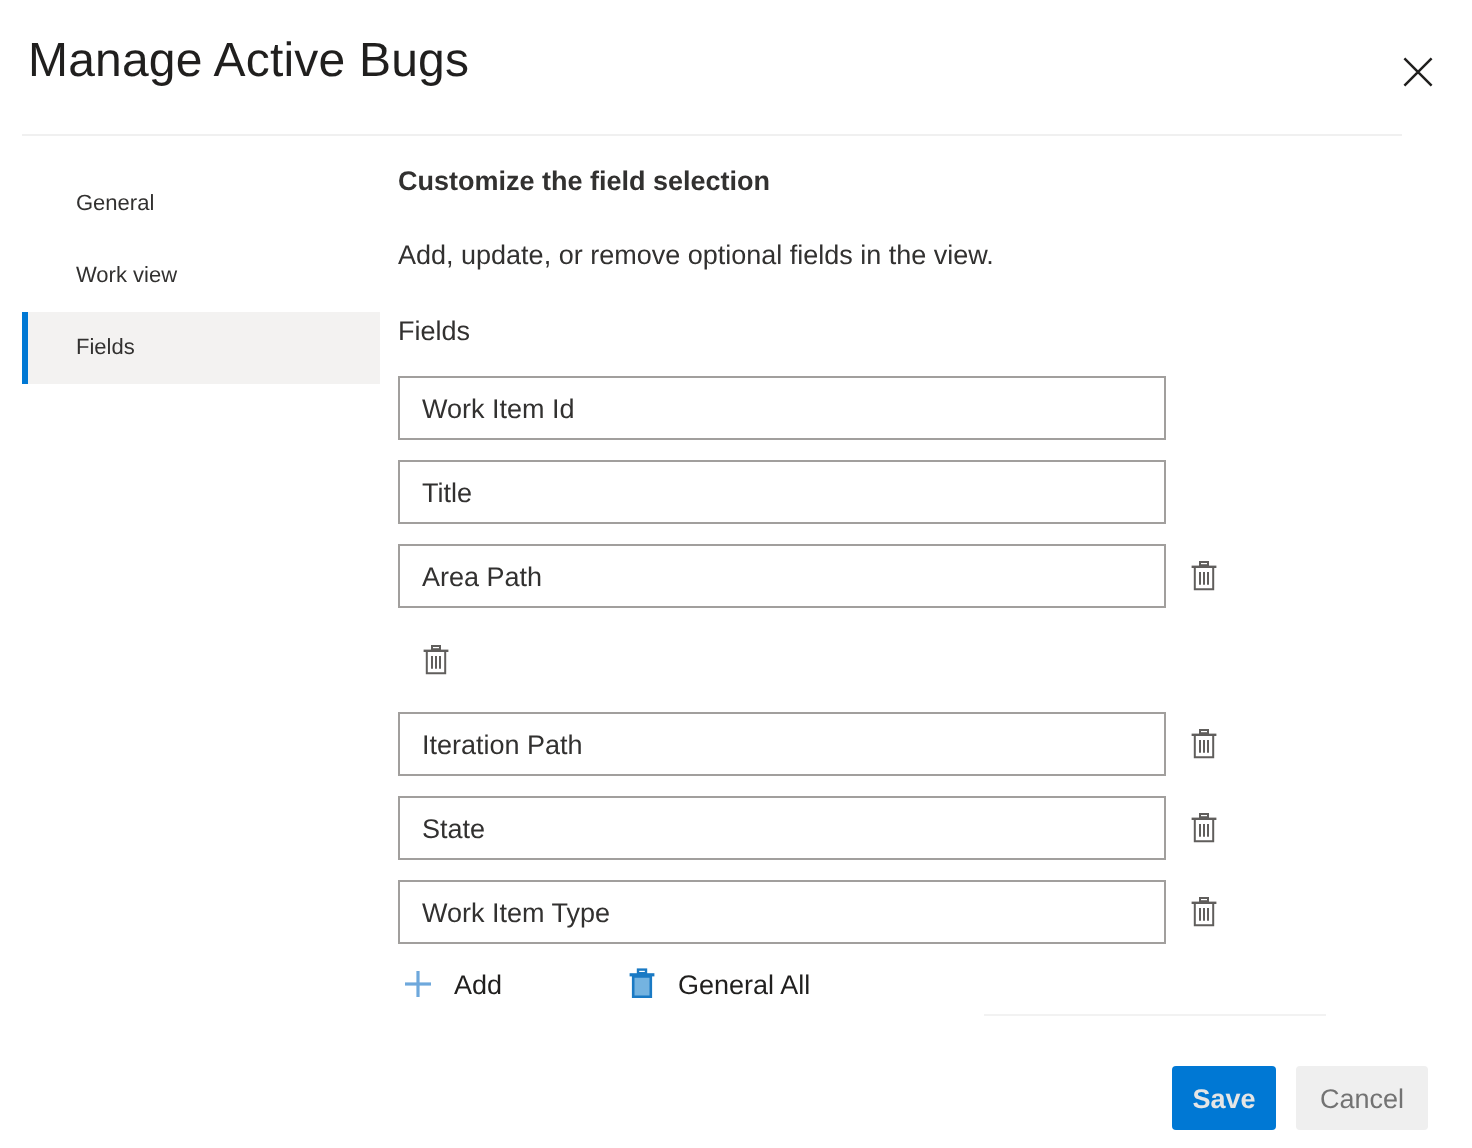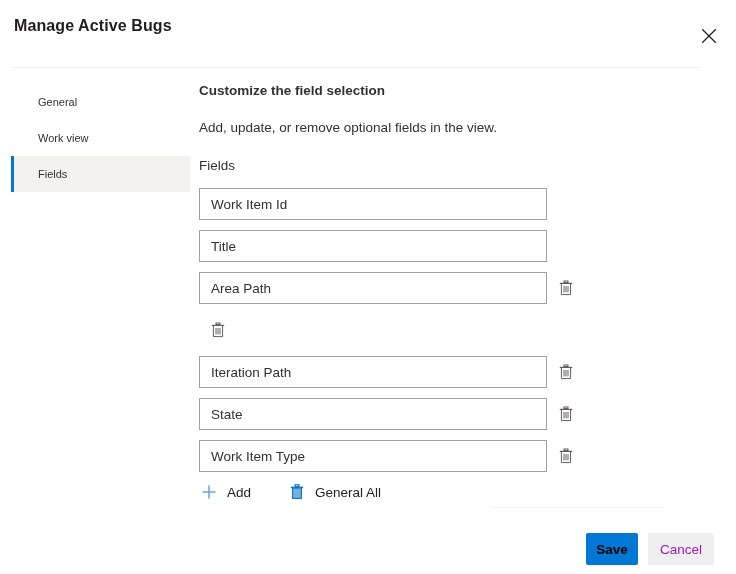--- a/index.html
+++ b/index.html
@@ -28,22 +28,22 @@
   #header {
     position: absolute;
     left: 0; top: 0;
     width: 736px;
     height: 68px;
   }
   #dialog-title {
     position: absolute;
     left: 14px;
     top: 17px;
-    font-size: 16px;
-    font-weight: bold;
+    font-size: 24px;
+    font-weight: normal;
     color: #201f1e;
     letter-spacing: 0.1px;
     white-space: nowrap;
   }
   #close-button {
     position: absolute;
     left: 694px;
     top: 21px;
     width: 30px;
     height: 30px;
@@ -134,21 +134,21 @@
     margin-top: 13px;
   }
   .field-row {
     position: relative;
     height: 32px;
     margin-bottom: 10px;
     display: flex;
     align-items: center;
   }
   .field-input {
-    width: 348px;
+    width: 384px;
     height: 32px;
     box-sizing: border-box;
     border: 1px solid #a19f9d;
     background: #ffffff;
     font-family: "Liberation Sans", sans-serif;
     font-size: 13.5px;
     color: #323130;
     padding: 0 11px;
     outline: none;
     border-radius: 0;
@@ -167,20 +167,21 @@
     cursor: pointer;
   }
   .delete-button.hidden { visibility: hidden; pointer-events: none; }
   .delete-button svg { display: block; }
 
   
   #field-actions {
     display: flex;
     align-items: center;
     margin-top: 6px;
+    gap: 24px;
   }
   .action-link {
     display: flex;
     align-items: center;
     background: transparent;
     border: none;
     padding: 0;
     cursor: pointer;
     font-family: "Liberation Sans", sans-serif;
     font-size: 13.5px;
@@ -220,28 +221,28 @@
     font-size: 13.5px;
     border: 1px solid transparent;
     border-radius: 2px;
     cursor: pointer;
     padding: 0;
   }
   #save-button {
     left: 586px;
     width: 52px;
     background: #0078d4;
-    color: #000000;
+    color: #e5e5e5;
     font-weight: bold;
   }
   #cancel-button {
     left: 648px;
     width: 66px;
     background: #efefef;
-    color: #a21caf;
+    color: #737373;
   }
 </style>
 </head>
 <body>
 
 <div id="dialog">
 
   <div id="header">
     <div id="dialog-title">Manage Active Bugs</div>
     <button id="close-button" aria-label="Close">

